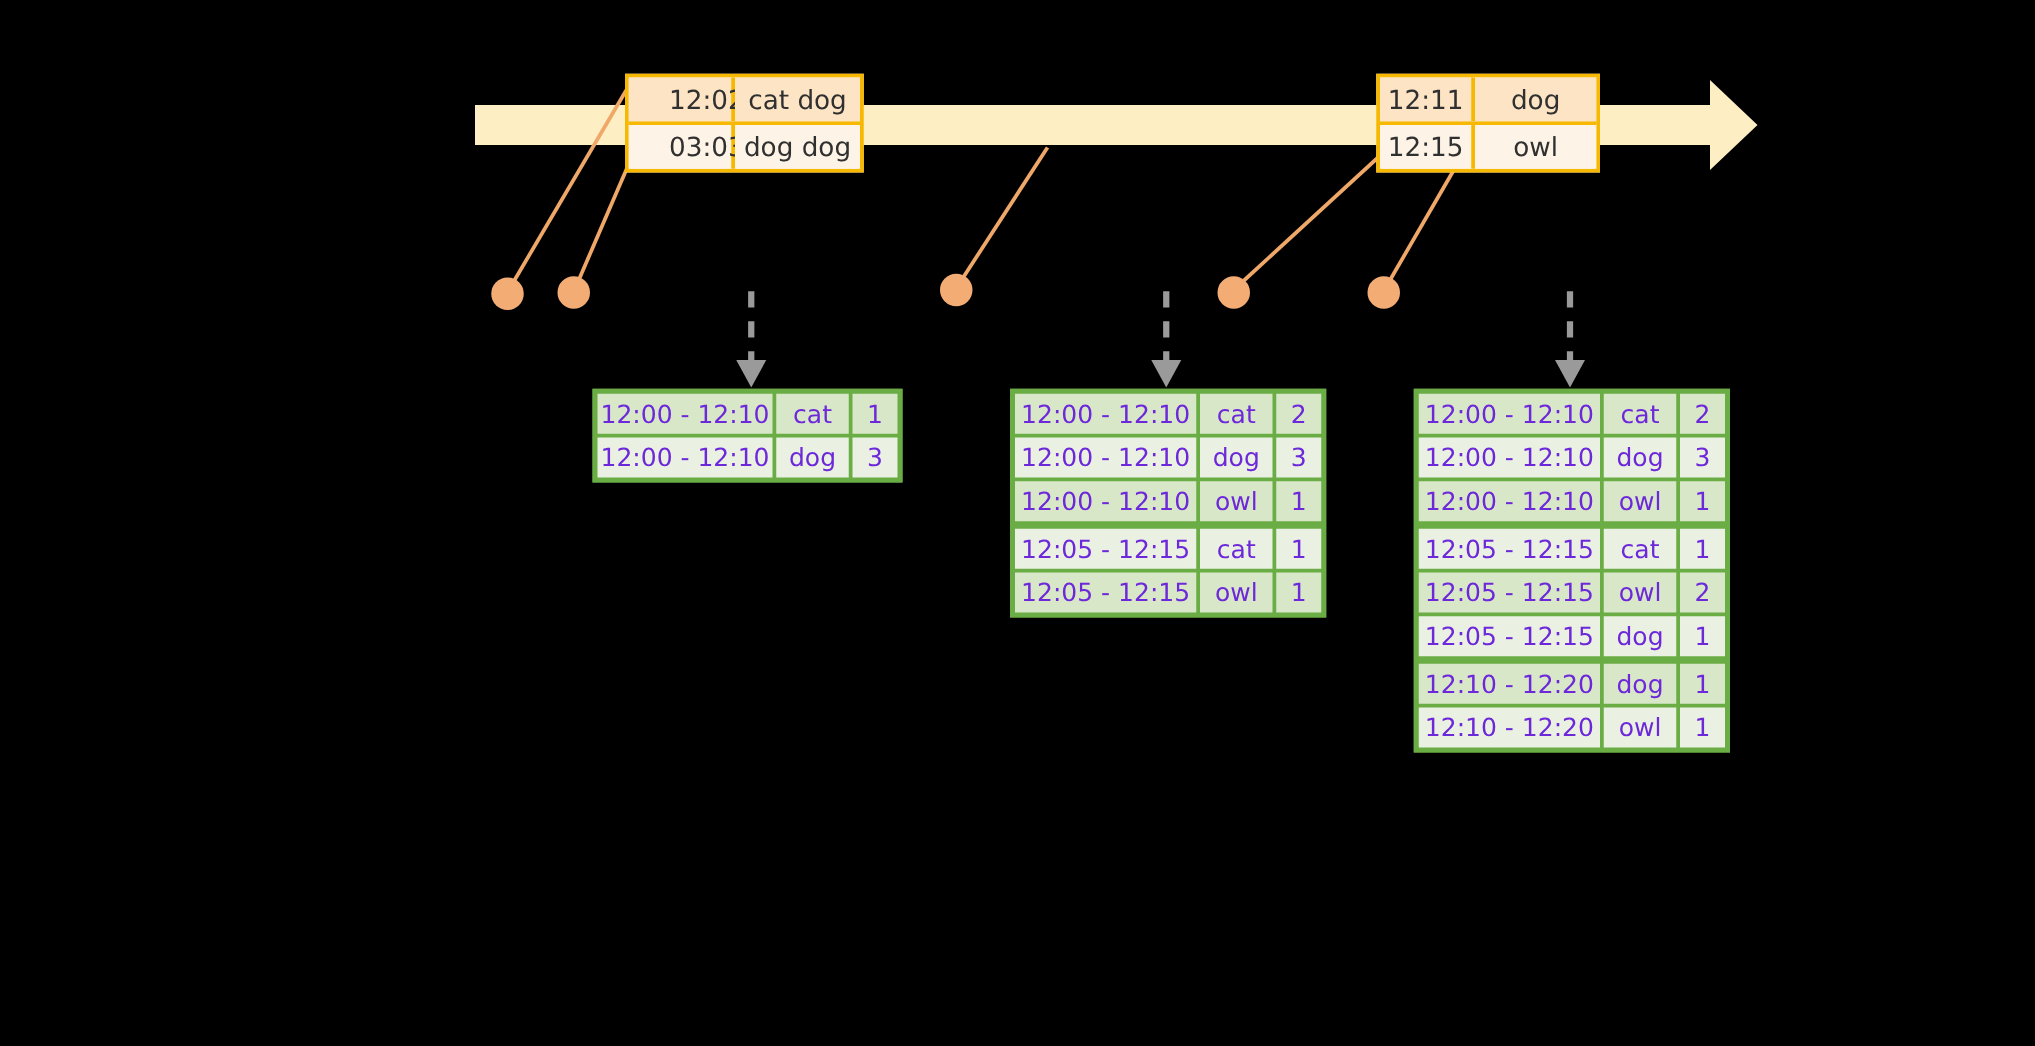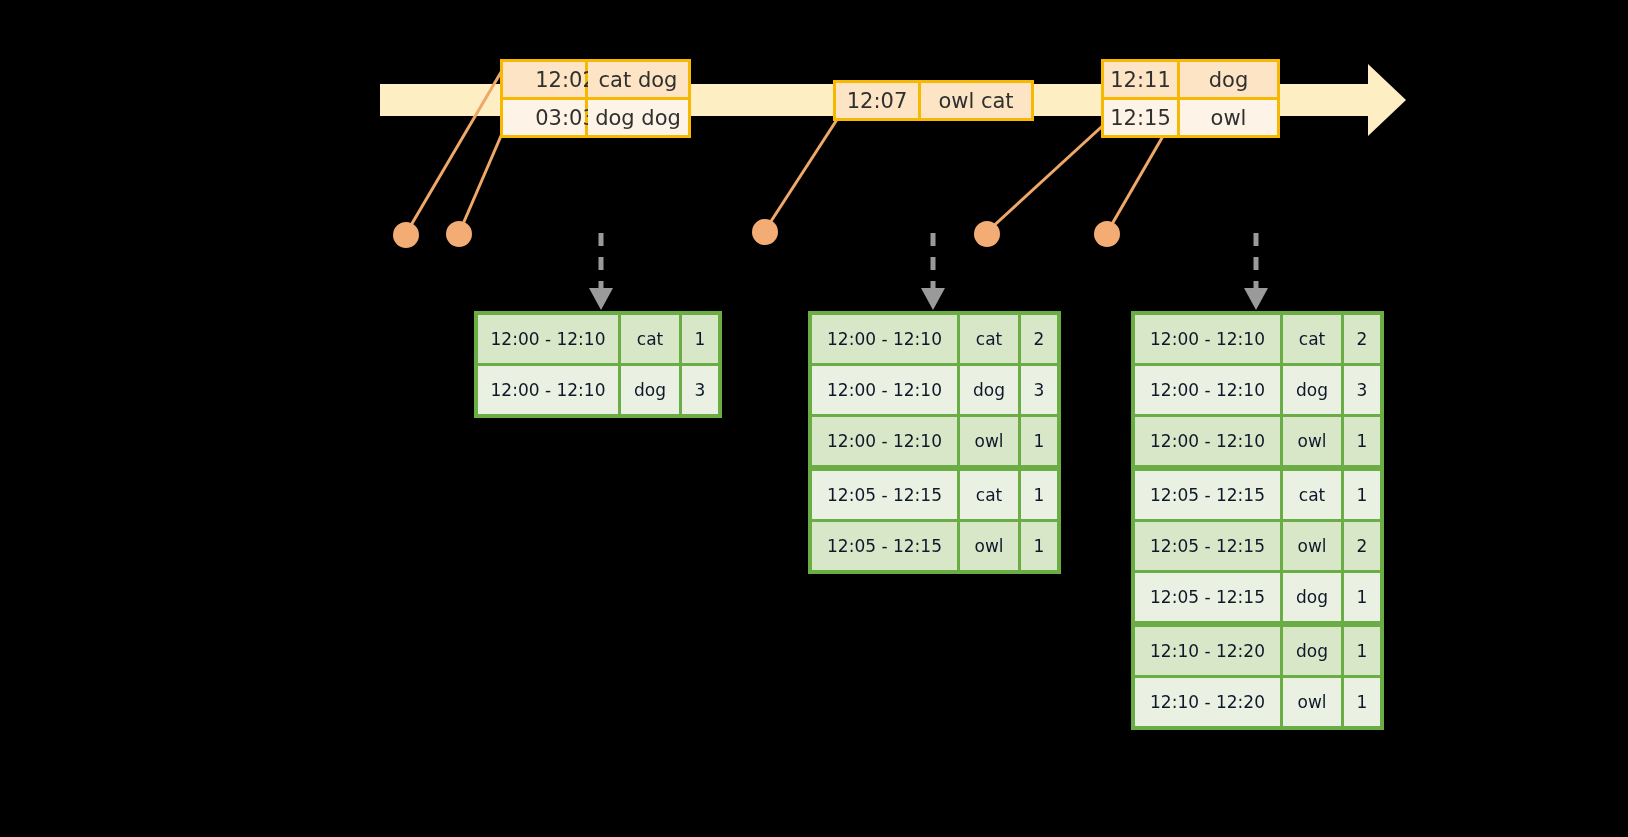--- a/index.html
+++ b/index.html
@@ -73,26 +73,26 @@
     background: #6aad44;
     z-index: 4;
   }
   .res-row {
     display: flex;
     gap: 3px;
     padding: 0 0 3px 0;
   }
   .res-row:last-child { padding-bottom: 0; }
   .res-cell {
-    font-size: 17px;
-    color: #0f172a;
+    font-size: 20px;
+    color: #6d28d9;
     display: flex;
     align-items: center;
     justify-content: center;
-    height: 48px;
+    height: 32px;
     box-sizing: border-box;
   }
   .res-row.shade-a .res-cell { background: #d9e7c9; }
   .res-row.shade-b .res-cell { background: #eaf1e3; }
   .res-row.grp-end { padding-bottom: 6px; }
 
   #res-table-1 { left: 474px; top: 311px; }
   #res-table-1 .res-cell.win { width: 140px; }
   #res-table-1 .res-cell.word { width: 58px; }
   #res-table-1 .res-cell.cnt { width: 36px; }
@@ -154,26 +154,20 @@
     <div class="evt-row r0">
       <div class="evt-cell time">12:02</div>
       <div class="evt-cell words">cat dog</div>
     </div>
     <div class="evt-row r1">
       <div class="evt-cell time">03:03</div>
       <div class="evt-cell words">dog dog</div>
     </div>
   </div>
 
-  <div class="evt-table" id="evt-box-2">
-    <div class="evt-row r0">
-      <div class="evt-cell time">12:07</div>
-      <div class="evt-cell words">owl cat</div>
-    </div>
-  </div>
 
   <div class="evt-table" id="evt-box-3">
     <div class="evt-row r0">
       <div class="evt-cell time">12:11</div>
       <div class="evt-cell words">dog</div>
     </div>
     <div class="evt-row r1">
       <div class="evt-cell time">12:15</div>
       <div class="evt-cell words">owl</div>
     </div>

